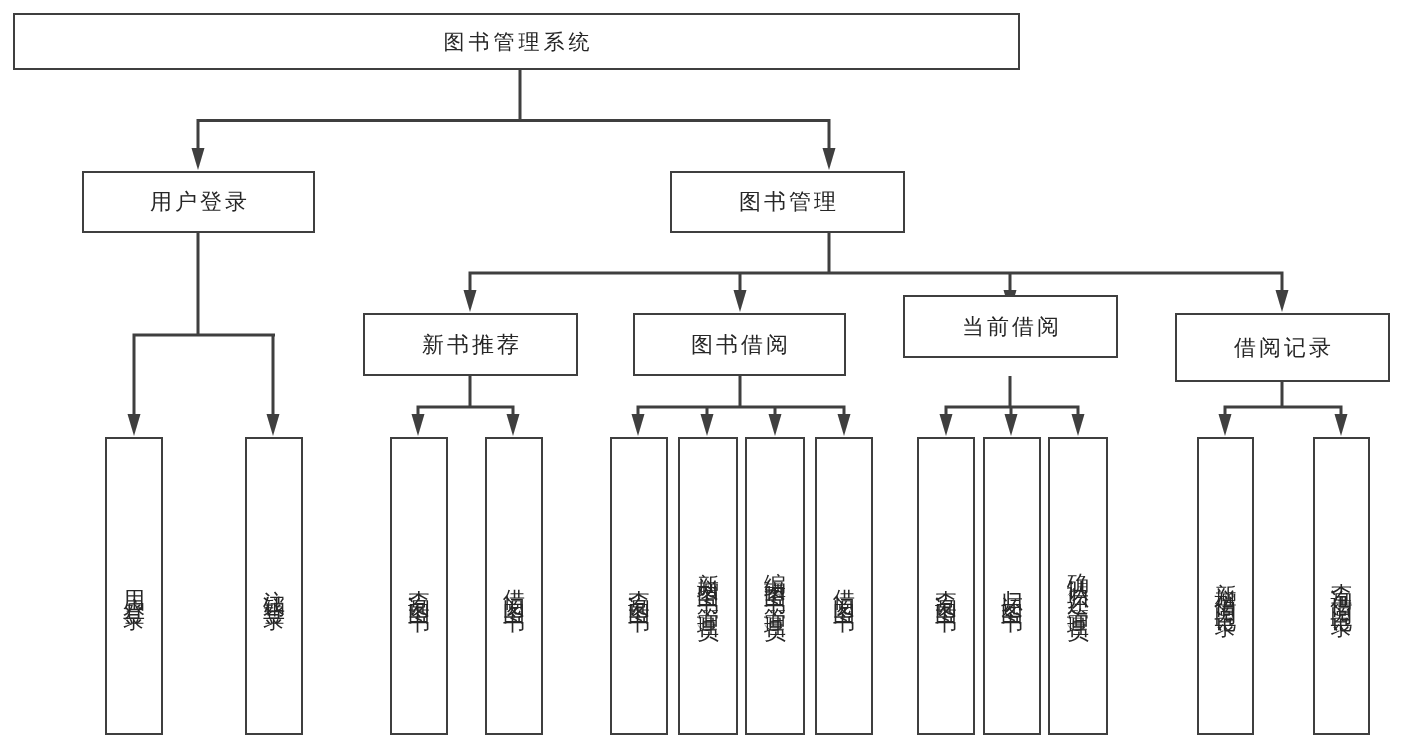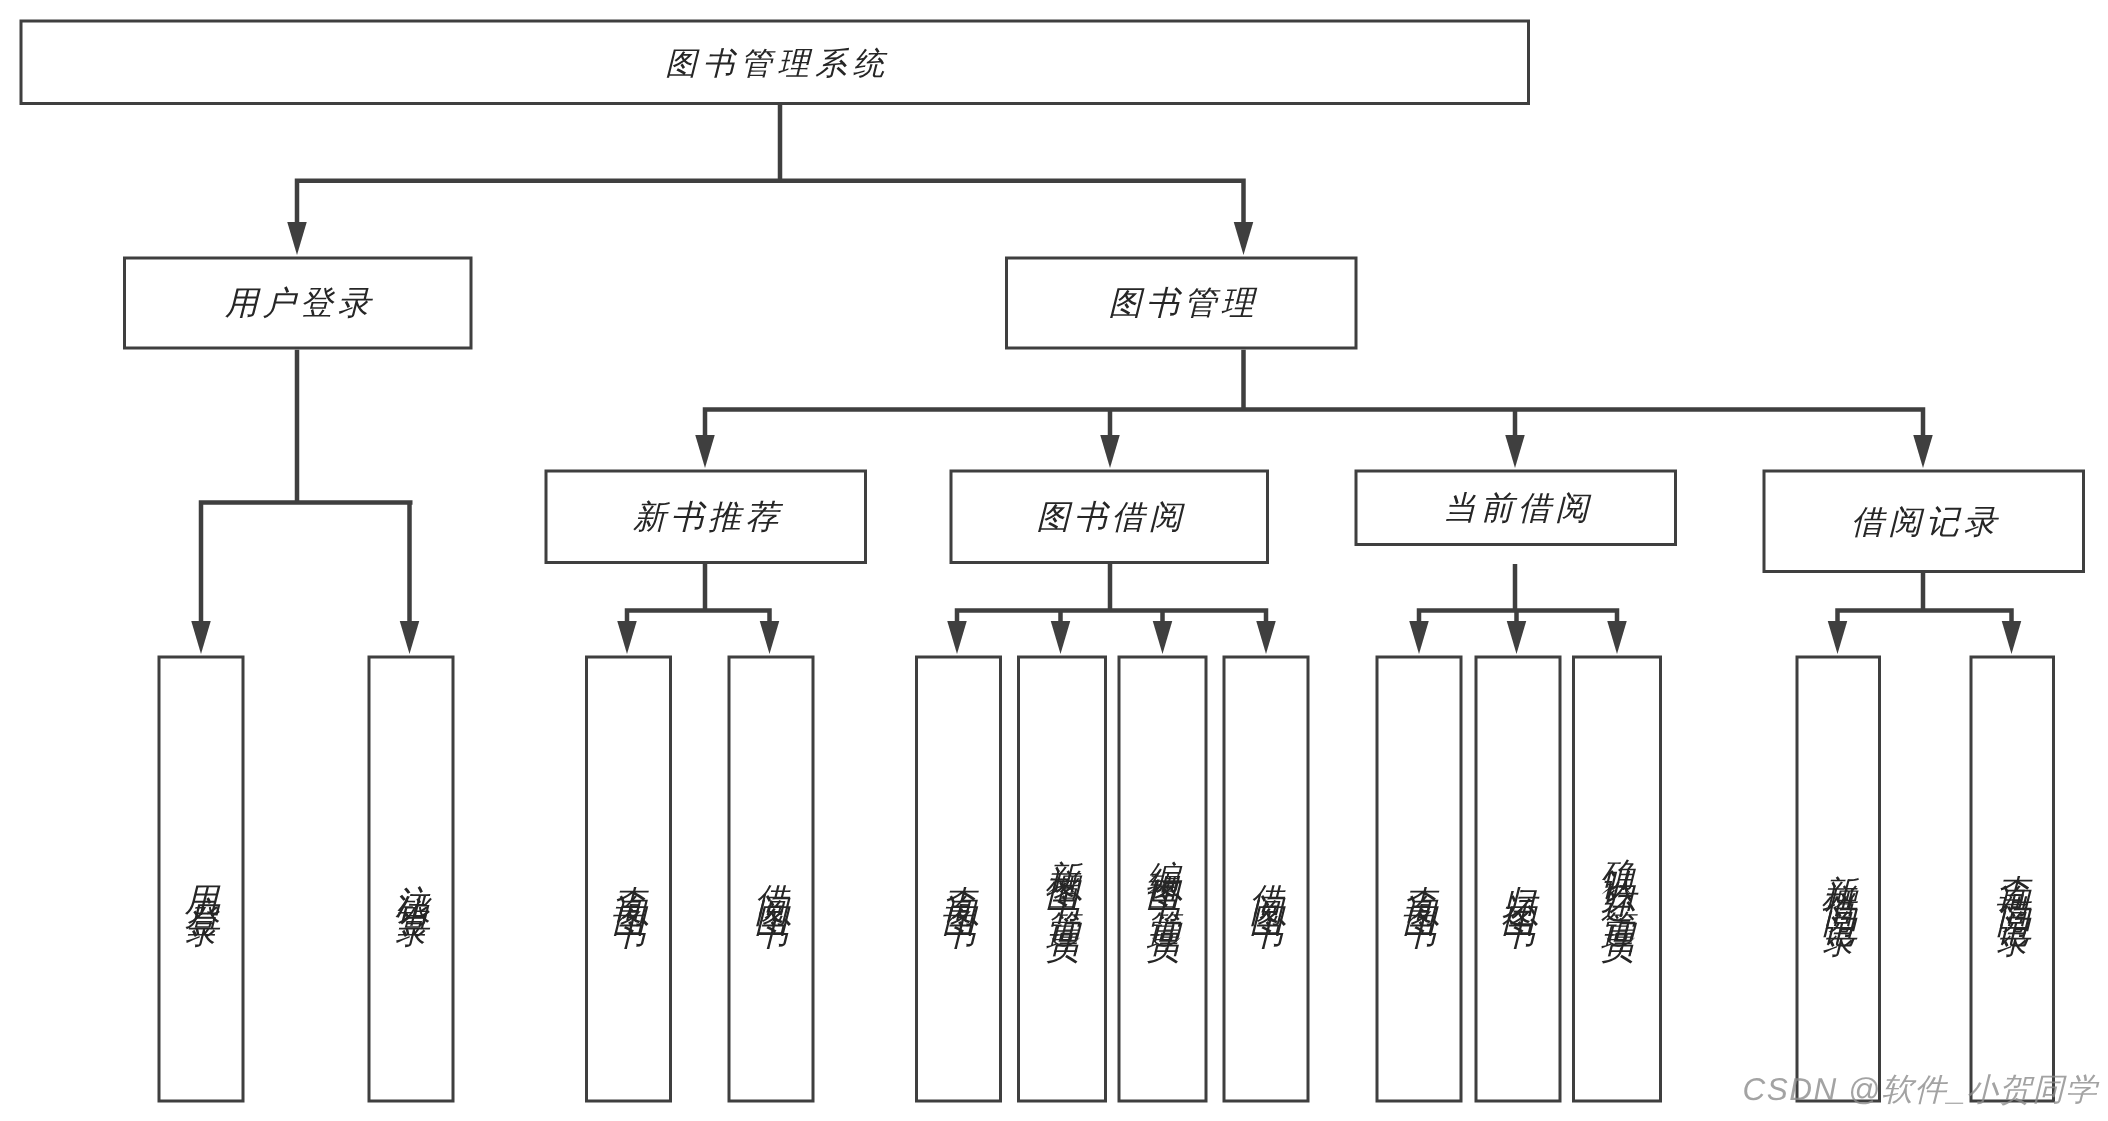--- a/index.html
+++ b/index.html
@@ -7,21 +7,20 @@
     padding: 0;
     background: #ffffff;
   }
   .canvas {
     position: relative;
     width: 1405px;
     height: 747px;
     background: #ffffff;
     font-family: "Liberation Sans", sans-serif;
     overflow: hidden;
-    font-style: italic;
   }
   .connectors {
     position: absolute;
     left: 0;
     top: 0;
     width: 1405px;
     height: 747px;
     pointer-events: none;
   }
   .box {
@@ -145,21 +144,21 @@
   <div class="box" style="left:670px;top:171px;width:235px;height:62px">
     <span class="label-h">图书管理</span>
   </div>
 
   <div class="box" style="left:363px;top:313px;width:215px;height:63px">
     <span class="label-h">新书推荐</span>
   </div>
   <div class="box" style="left:633px;top:313px;width:213px;height:63px">
     <span class="label-h">图书借阅</span>
   </div>
-  <div class="box" style="left:903px;top:313px;width:215px;height:51px">
+  <div class="box" style="left:903px;top:295px;width:215px;height:63px">
     <span class="label-h">当前借阅</span>
   </div>
   <div class="box" style="left:1175px;top:313px;width:215px;height:69px">
     <span class="label-h">借阅记录</span>
   </div>
 
   <div class="box" style="left:105px;top:437px;width:58px;height:298px">
     <span class="label-v">用户登录</span>
   </div>
   <div class="box" style="left:245px;top:437px;width:58px;height:298px">
@@ -196,15 +195,14 @@
     <span class="label-v">确认归还（管理员）</span>
   </div>
 
   <div class="box" style="left:1197px;top:437px;width:57px;height:298px">
     <span class="label-v">新增借阅记录</span>
   </div>
   <div class="box" style="left:1313px;top:437px;width:57px;height:298px">
     <span class="label-v">查询借阅记录</span>
   </div>
 
-  <div class="watermark">CSDN @软件_小贺同学</div>
 
 </div>
 
 </body></html>

